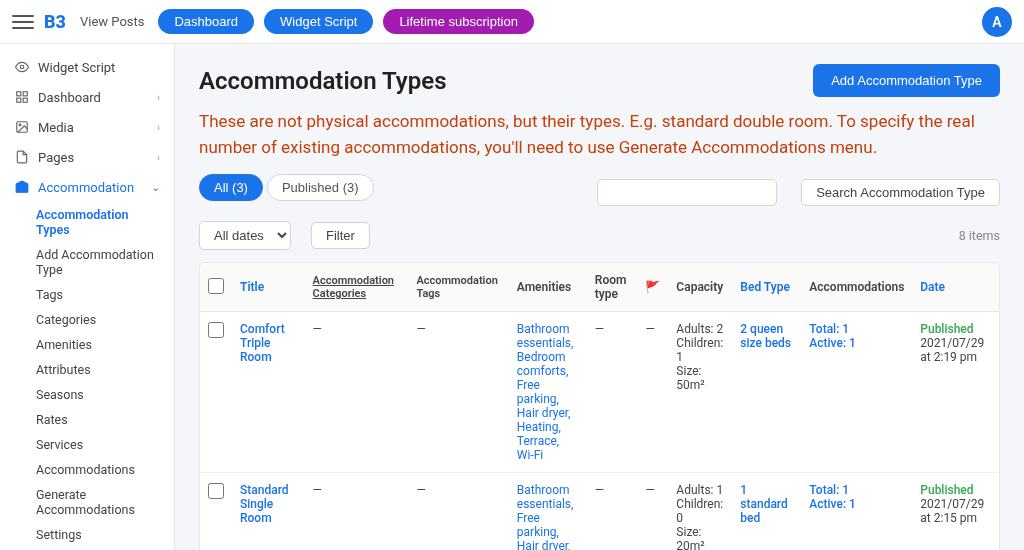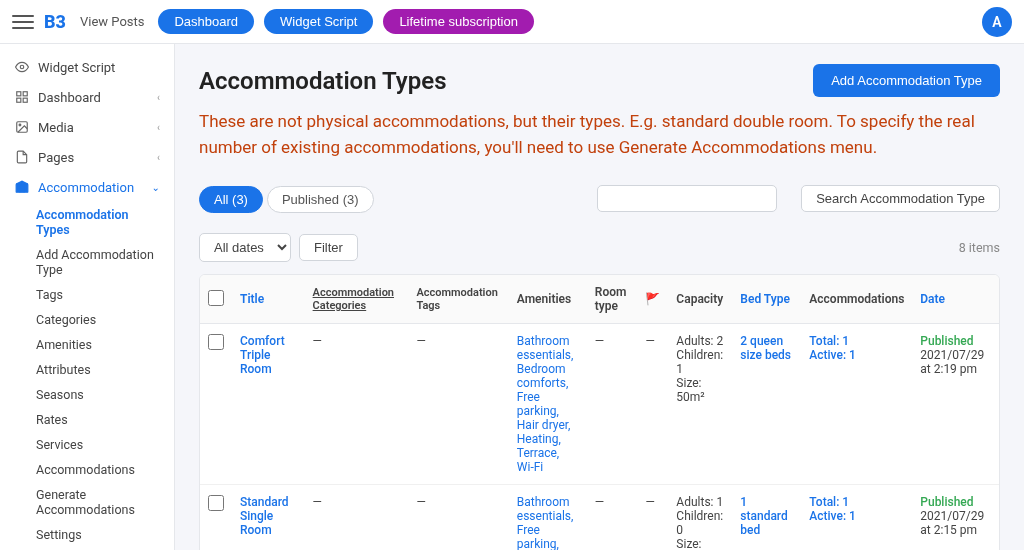--- a/index.html
+++ b/index.html
@@ -32,21 +32,21 @@
 
     
     .main { flex: 1; overflow-y: auto; padding: 20px 24px; background: #f5f6fa; }
     .page-header { display: flex; align-items: center; justify-content: space-between; margin-bottom: 12px; }
     .page-title { font-size: 24px; font-weight: 600; color: #222; }
     .btn-add { background: #1a73e8; color: #fff; border: none; border-radius: 6px; padding: 9px 18px; font-size: 13px; cursor: pointer; font-weight: 500; }
     .page-desc { font-size: 17px; color: #c2410c; margin-bottom: 14px; line-height: 1.5; }
 
     
     .tabs-row { display: flex; align-items: center; gap: 4px; margin-bottom: 10px; }
-    .tab-btn { padding: 5px 14px; border-radius: 20px; border: 1px solid #d1d5db; background: #fff; font-size: 13px; cursor: pointer; color: #555; margin-top: 12px; }
+    .tab-btn { padding: 5px 14px; border-radius: 20px; border: 1px solid #d1d5db; background: #fff; font-size: 13px; cursor: pointer; color: #555; }
     .tab-btn.active { background: #1a73e8; color: #fff; border-color: #1a73e8; }
     .filter-select { border: 1px solid #d1d5db; border-radius: 5px; padding: 5px 10px; font-size: 13px; color: #444; background: #fff; }
     .filter-btn { border: 1px solid #d1d5db; background: #fff; border-radius: 5px; padding: 5px 14px; font-size: 13px; cursor: pointer; color: #444; }
     .search-input-wrap { display: flex; gap: 24px; }
     .search-input { border: 1px solid #d1d5db; border-radius: 5px; padding: 5px 10px; font-size: 13px; width: 180px; background: #fff; }
     .search-btn { border: 1px solid #d1d5db; background: #fff; border-radius: 5px; padding: 5px 14px; font-size: 13px; cursor: pointer; color: #444; }
 
     
     .table-wrap { background: #fff; border: 1px solid #e5e7eb; border-radius: 6px; overflow: hidden; }
     table { width: 100%; border-collapse: collapse; font-size: 12.5px; }
@@ -162,21 +162,21 @@
       <div class="tabs-row">
         <button class="tab-btn active">All (3)</button>
         <button class="tab-btn">Published (3)</button>
       </div>
       <div class="search-input-wrap">
         <input type="text" class="search-input" value="" placeholder="" style="">
         <button class="search-btn">Search Accommodation Type</button>
       </div>
     </div>
 
-    <div style="display:flex; align-items:center; gap:8px; margin-bottom:12px;">
+    <div style="display:flex; align-items:center; gap:20px; margin-bottom:12px;">
       <select class="filter-select">
         <option>All dates</option>
       </select>
       <button class="filter-btn">Filter</button>
       <span style="flex:1;"></span>
       <span style="font-size:12.5px;color:#888;">8 items</span>
     </div>
 
     <div class="table-wrap">
       <table>

